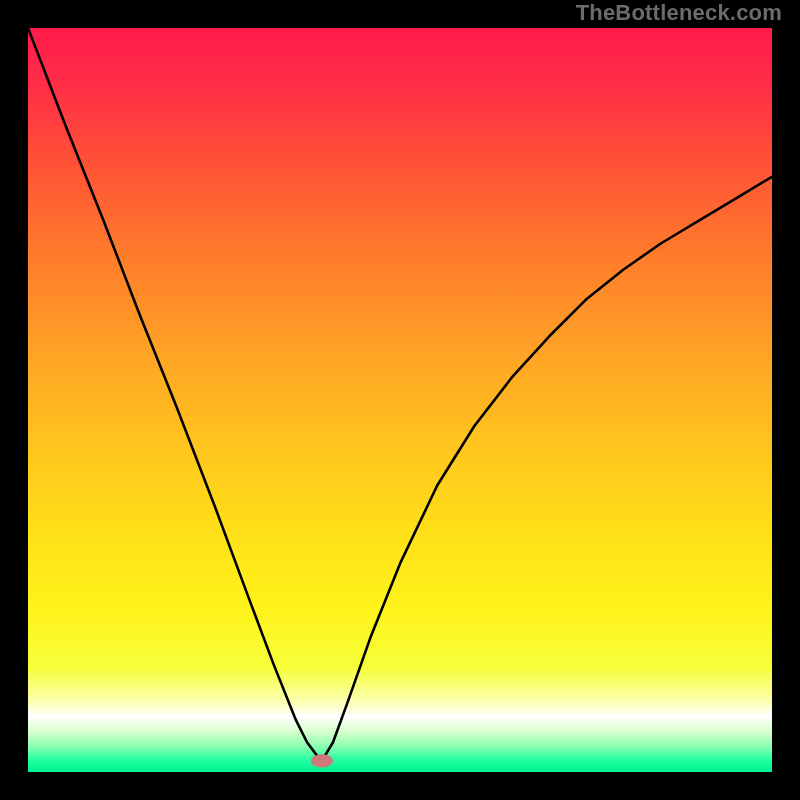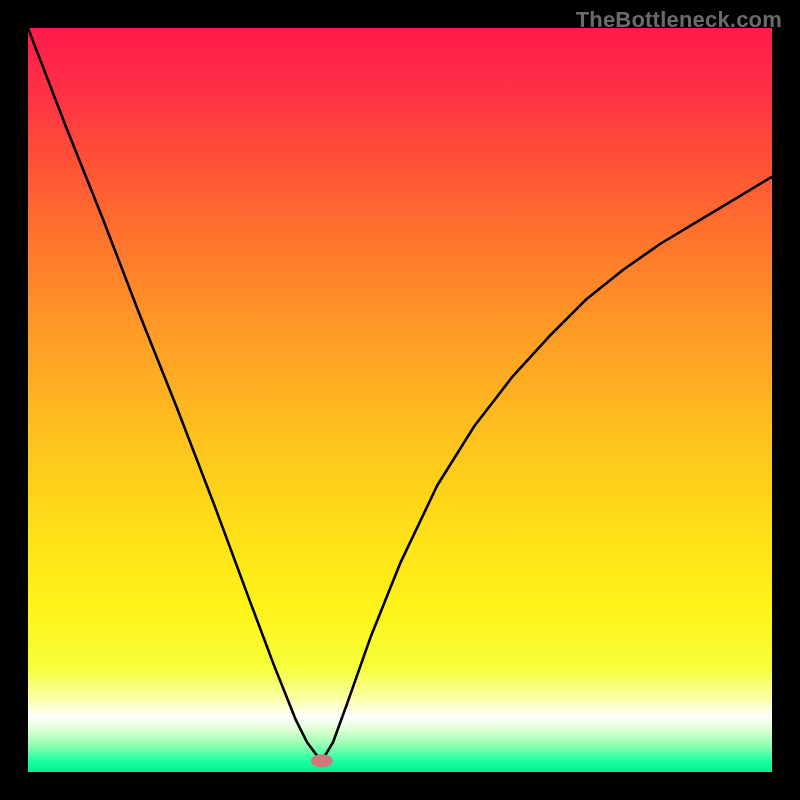--- a/index.html
+++ b/index.html
@@ -11,21 +11,21 @@
     font-family: Arial, Helvetica, sans-serif;
   }
   .frame {
     position: relative;
     width: 800px;
     height: 800px;
     background: #000;
   }
   .watermark {
     position: absolute;
-    top: 7px;
+    top: 0;
     right: 18px;
     color: #6b6b6b;
     font-size: 22px;
     font-weight: 600;
     letter-spacing: 0.2px;
     user-select: none;
     z-index: 5;
   }
   .plot-area {
     position: absolute;

